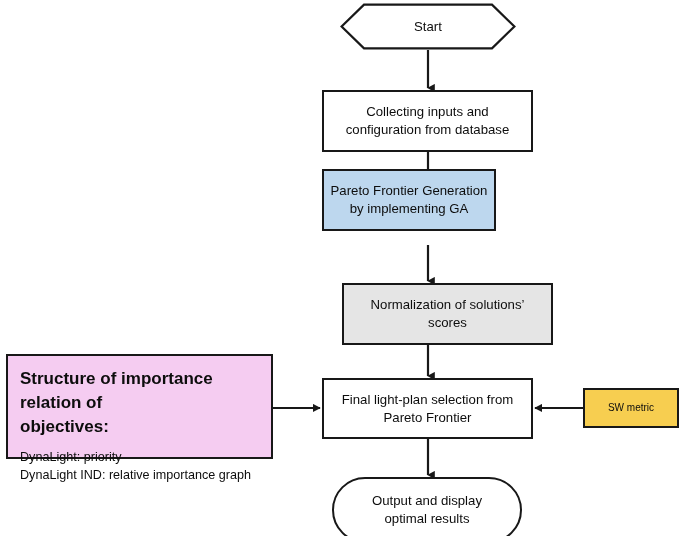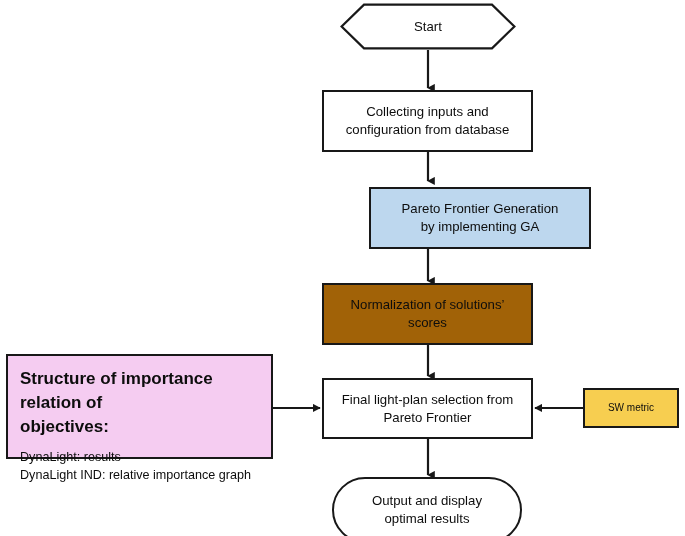--- a/index.html
+++ b/index.html
@@ -64,32 +64,32 @@
     top: 0;
   }
   .hexwrap .txt {
     position: relative;
     z-index: 2;
   }
 
   
   #node-start        { left: 340px; top: 3px;   width: 176px; height: 47px; }
   #node-collect      { left: 322px; top: 90px;  width: 211px; height: 62px; }
-  #node-pareto       { left: 322px; top: 187px; width: 222px; height: 62px; margin-left: 47px; }
+  #node-pareto       { left: 322px; top: 169px; width: 174px; height: 62px; }
   #node-normalize    { left: 322px; top: 283px; width: 211px; height: 62px; }
   #node-final        { left: 322px; top: 378px; width: 211px; height: 61px; justify-content: center; }
   #node-output       { left: 332px; top: 477px; width: 190px; height: 66px; }
   #node-sw-metric    { left: 583px; top: 388px; width: 96px;  height: 40px;
                        background: #f7ce50; font-size: 10px; }
   #node-structure    { left: 6px;   top: 354px; width: 267px; height: 105px;
                        background: #f5ccf1; display: block; text-align: left;
                        padding: 11px 12px 0 12px; }
 
   #node-pareto    { background: #bdd7ee; }
-  #node-normalize { background: #a16207; }
+  #node-normalize { background: #e5e5e5; margin-left: 20px; }
 
   #node-structure .heading {
     font-weight: bold;
     font-size: 17px;
     line-height: 1.4;
     color: #0d0d0d;
     white-space: pre-line;
     margin: 0 0 11px 0;
   }
   #node-structure .line {
@@ -155,21 +155,21 @@
 Pareto Frontier</span>
   </div>
 
   <div class="node rect" id="node-sw-metric">
     <span class="txt">SW metric</span>
   </div>
 
   <div class="node rect" id="node-structure">
     <div class="heading">Structure of importance relation of
 objectives:</div>
-    <div class="line">DynaLight: results</div>
+    <div class="line">DynaLight: priority</div>
     <div class="line">DynaLight IND: relative importance graph</div>
   </div>
 
   <div class="node stadium" id="node-output">
     <span class="txt">Output and display
 optimal results</span>
   </div>
 
 </div>
 

